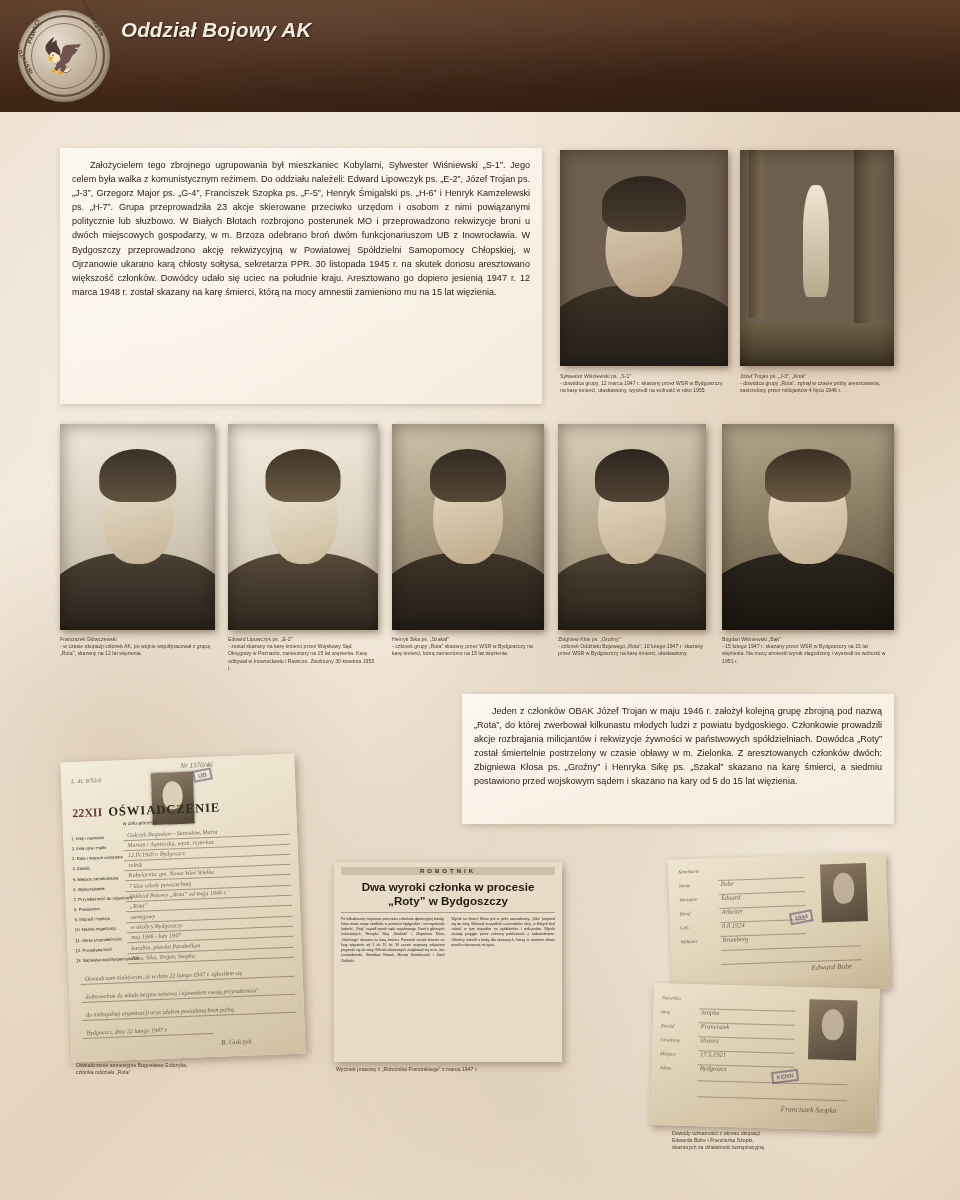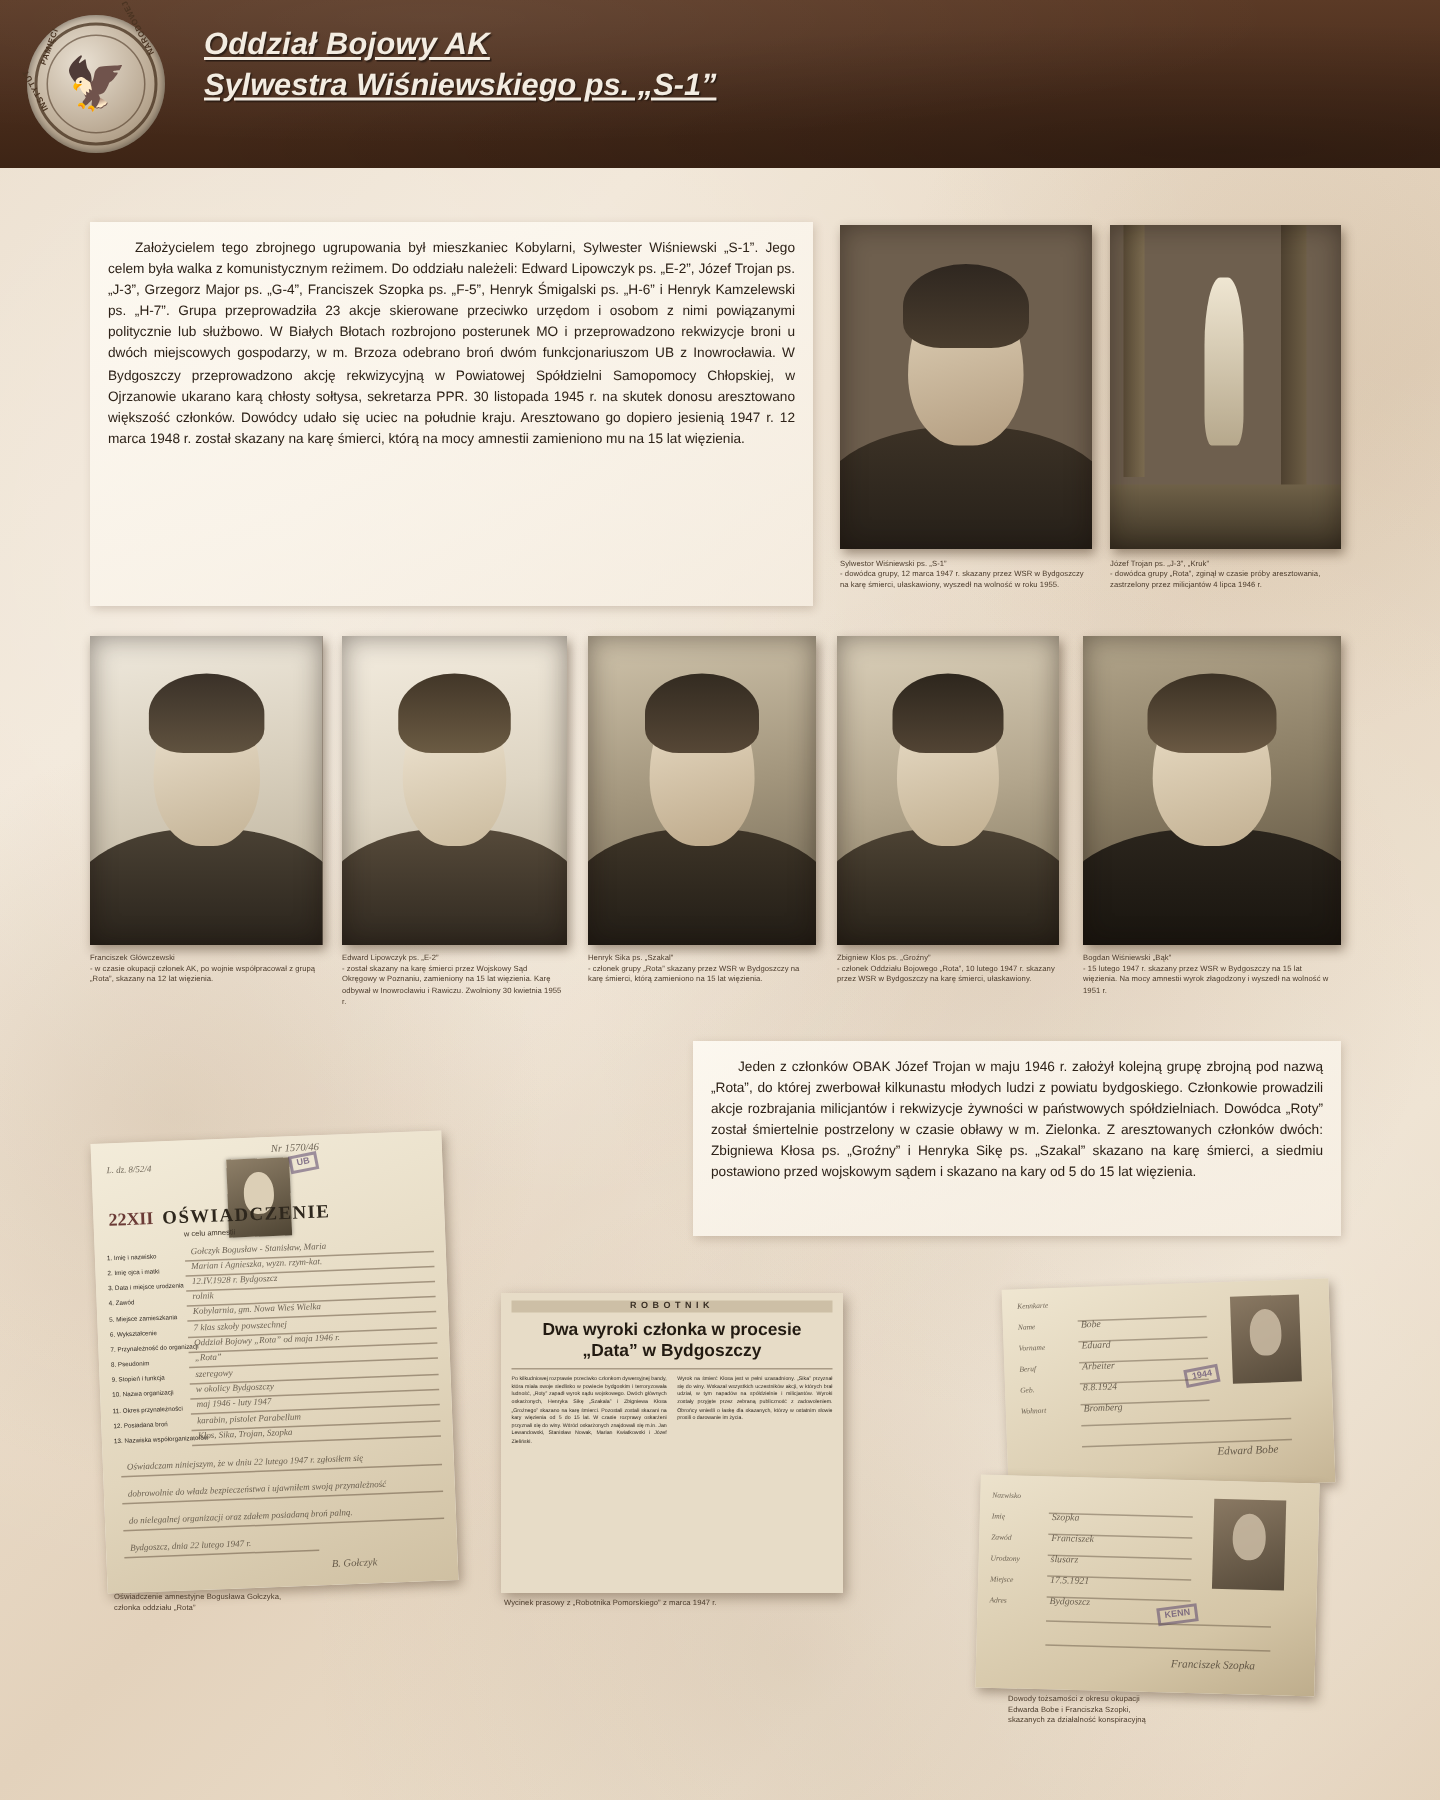--- a/index.html
+++ b/index.html
@@ -90,23 +90,22 @@
   }
   #emblem .ct {
     position: absolute;
     left: 50%; top: 50%;
     transform-origin: 0 0;
     white-space: nowrap;
     font-weight: bold;
   }
   #titleblock {
     position: absolute;
-    left: 136px; top: 16px;
+    left: 121px; top: 16px;
     color: #f3ece1;
-    text-decoration: underline;
   }
   #titleblock .t1 {
     font-size: 20.5px;
     font-weight: bold;
     font-style: italic;
     letter-spacing: .2px;
     line-height: 1.32;
     text-shadow: 1px 1px 1px rgba(0,0,0,.5);
   }
   #titleblock .t2 {
@@ -315,21 +314,20 @@
       <div class="eagle">🦅</div>
       <div class="circ-text">
         <span class="ct" style="transform: rotate(-118deg) translate(0,-40px);">INSTYTUT</span>
         <span class="ct" style="transform: rotate(-70deg) translate(0,-40px);">PAMIĘCI</span>
         <span class="ct" style="transform: rotate(62deg) translate(0,-40px) rotate(180deg);">NARODOWEJ</span>
       </div>
     </div>
 
     <div id="titleblock">
       <div class="t1">Oddział Bojowy AK</div>
-      <div class="t2">Sylwestra Wiśniewskiego ps. „S-1”</div>
     </div>
   </div>
 
   <div class="textbox" style="left:60px; top:148px; width:482px; height:256px;">
     <p>Założycielem tego zbrojnego ugrupowania był mieszkaniec Kobylarni, Sylwester Wiśniewski „S-1”. Jego celem była walka z komunistycznym reżimem. Do oddziału należeli: Edward Lipowczyk ps. „E-2”, Józef Trojan ps. „J-3”, Grzegorz Major ps. „G-4”, Franciszek Szopka ps. „F-5”, Henryk Śmigalski ps. „H-6” i Henryk Kamzelewski ps. „H-7”. Grupa przeprowadziła 23 akcje skierowane przeciwko urzędom i osobom z nimi powiązanymi politycznie lub służbowo. W Białych Błotach rozbrojono posterunek MO i przeprowadzono rekwizycje broni u dwóch miejscowych gospodarzy, w m. Brzoza odebrano broń dwóm funkcjonariuszom UB z Inowrocławia. W Bydgoszczy przeprowadzono akcję rekwizycyjną w Powiatowej Spółdzielni Samopomocy Chłopskiej, w Ojrzanowie ukarano karą chłosty sołtysa, sekretarza PPR. 30 listopada 1945 r. na skutek donosu aresztowano większość członków. Dowódcy udało się uciec na południe kraju. Aresztowano go dopiero jesienią 1947 r. 12 marca 1948 r. został skazany na karę śmierci, którą na mocy amnestii zamieniono mu na 15 lat więzienia.</p>
   </div>
 
   <div class="photo" style="left:560px; top:150px; width:168px; height:216px;">
     <div class="inner">
       <div class="face">
@@ -517,21 +515,21 @@
     <div class="docline" style="left:8px; top:30px; width:54px;"></div>
     <div class="docline" style="left:8px; top:48px; width:54px;"></div>
     <div class="docline" style="left:8px; top:66px; width:54px;"></div>
     <div class="docline" style="left:8px; top:84px; width:54px;"></div>
     <div class="docline" style="left:8px; top:102px; width:54px;"></div>
   </div>
 
   <div id="news">
     <div class="masthead">ROBOTNIK</div>
     <h3>Dwa wyroki członka w procesie</h3>
-    <h4>„Data” w Bydgoszczy</h4>
+    <h4>„Roty” w Bydgoszczy</h4>
     <div class="rule"></div>
     <div class="cols">
       <div>Po kilkudniowej rozprawie przeciwko członkom dywersyjnej bandy, która miała swoje siedlisko w powiecie bydgoskim i terroryzowała ludność, „Roty” zapadł wyrok sądu wojskowego. Dwóch głównych oskarżonych, Henryka Sikę „Szakala” i Zbigniewa Kłosa „Groźnego” skazano na karę śmierci. Pozostali zostali skazani na kary więzienia od 5 do 15 lat. W czasie rozprawy oskarżeni przyznali się do winy. Wśród oskarżonych znajdowali się m.in. Jan Lewandowski, Stanisław Nowak, Marian Kwiatkowski i Józef Zieliński.</div>
       <div>Wyrok na śmierć Kłosa jest w pełni uzasadniony. „Sika” przyznał się do winy. Wskazał wszystkich uczestników akcji, w których brał udział, w tym napadów na spółdzielnie i milicjantów. Wyroki zostały przyjęte przez zebraną publiczność z zadowoleniem. Obrońcy wnieśli o łaskę dla skazanych, którzy w ostatnim słowie prosili o darowanie im życia.</div>
     </div>
   </div>
   <div class="caption" style="left:336px; top:1066px; width:230px;">Wycinek prasowy z „Robotnika Pomorskiego” z marca 1947 r.</div>
 
   <div class="idcard" style="left:670px; top:856px; width:218px; height:136px; transform: rotate(-2deg);">
     <div style="position:absolute; inset:0; background:linear-gradient(155deg,#efe6d1,#d9cbae 70%,#c6b595 100%);"></div>

